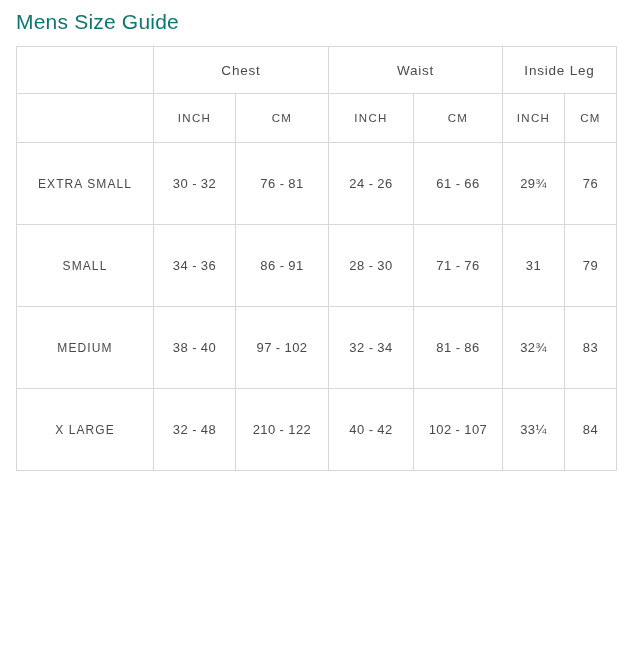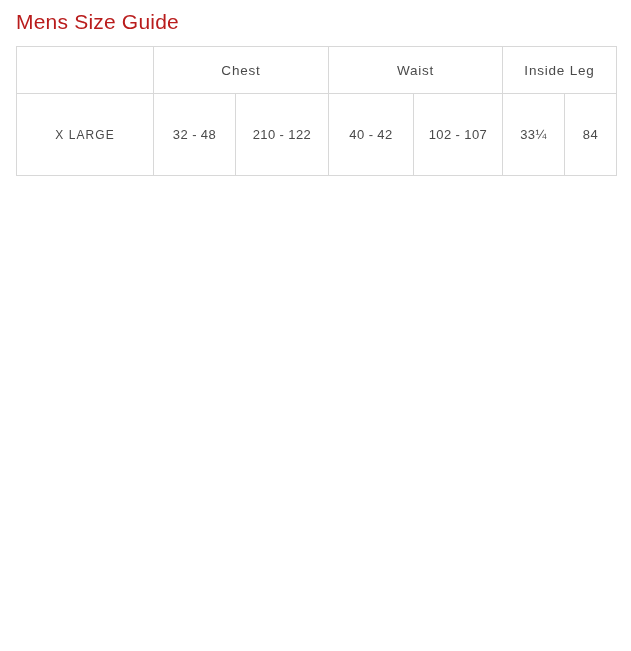--- a/index.html
+++ b/index.html
@@ -16,21 +16,21 @@
   }
   .page {
     position: relative;
     width: 631px;
     height: 651px;
     box-sizing: border-box;
   }
   .page-title {
     font-size: 21px;
     font-weight: 400;
-    color: #b91c1c;
+    color: #0f766e;
     letter-spacing: 0.2px;
     margin: 8px 0 0 16px;
     padding: 0;
     line-height: 28px;
   }
   table.size-table {
     border-collapse: collapse;
     margin: 10px 0 12px 16px;
     width: 600px;
     table-layout: fixed;
@@ -100,22 +100,58 @@
         <col class="c5">
         <col class="c6">
     </colgroup>
     <thead>
       <tr class="grp-head">
         <th class="corner-cell"></th>
         <th colspan="2">Chest</th>
         <th colspan="2">Waist</th>
         <th colspan="2">Inside Leg</th>
       </tr>
+      <tr class="unit-head">
+        <th class="corner-cell"></th>
+        <th>INCH</th>
+        <th>CM</th>
+        <th>INCH</th>
+        <th>CM</th>
+        <th>INCH</th>
+        <th>CM</th>
+      </tr>
     </thead>
     <tbody>
+      <tr>
+        <td class="size-label">EXTRA SMALL</td>
+        <td class="val">30 - 32</td>
+        <td class="val">76 - 81</td>
+        <td class="val">24 - 26</td>
+        <td class="val">61 - 66</td>
+        <td class="val">29¾</td>
+        <td class="val">76</td>
+      </tr>
+      <tr>
+        <td class="size-label">SMALL</td>
+        <td class="val">34 - 36</td>
+        <td class="val">86 - 91</td>
+        <td class="val">28 - 30</td>
+        <td class="val">71 - 76</td>
+        <td class="val">31</td>
+        <td class="val">79</td>
+      </tr>
+      <tr>
+        <td class="size-label">MEDIUM</td>
+        <td class="val">38 - 40</td>
+        <td class="val">97 - 102</td>
+        <td class="val">32 - 34</td>
+        <td class="val">81 - 86</td>
+        <td class="val">32¾</td>
+        <td class="val">83</td>
+      </tr>
       <tr>
         <td class="size-label">X LARGE</td>
         <td class="val">32 - 48</td>
         <td class="val">210 - 122</td>
         <td class="val">40 - 42</td>
         <td class="val">102 - 107</td>
         <td class="val">33¼</td>
         <td class="val">84</td>
       </tr>
     </tbody>

